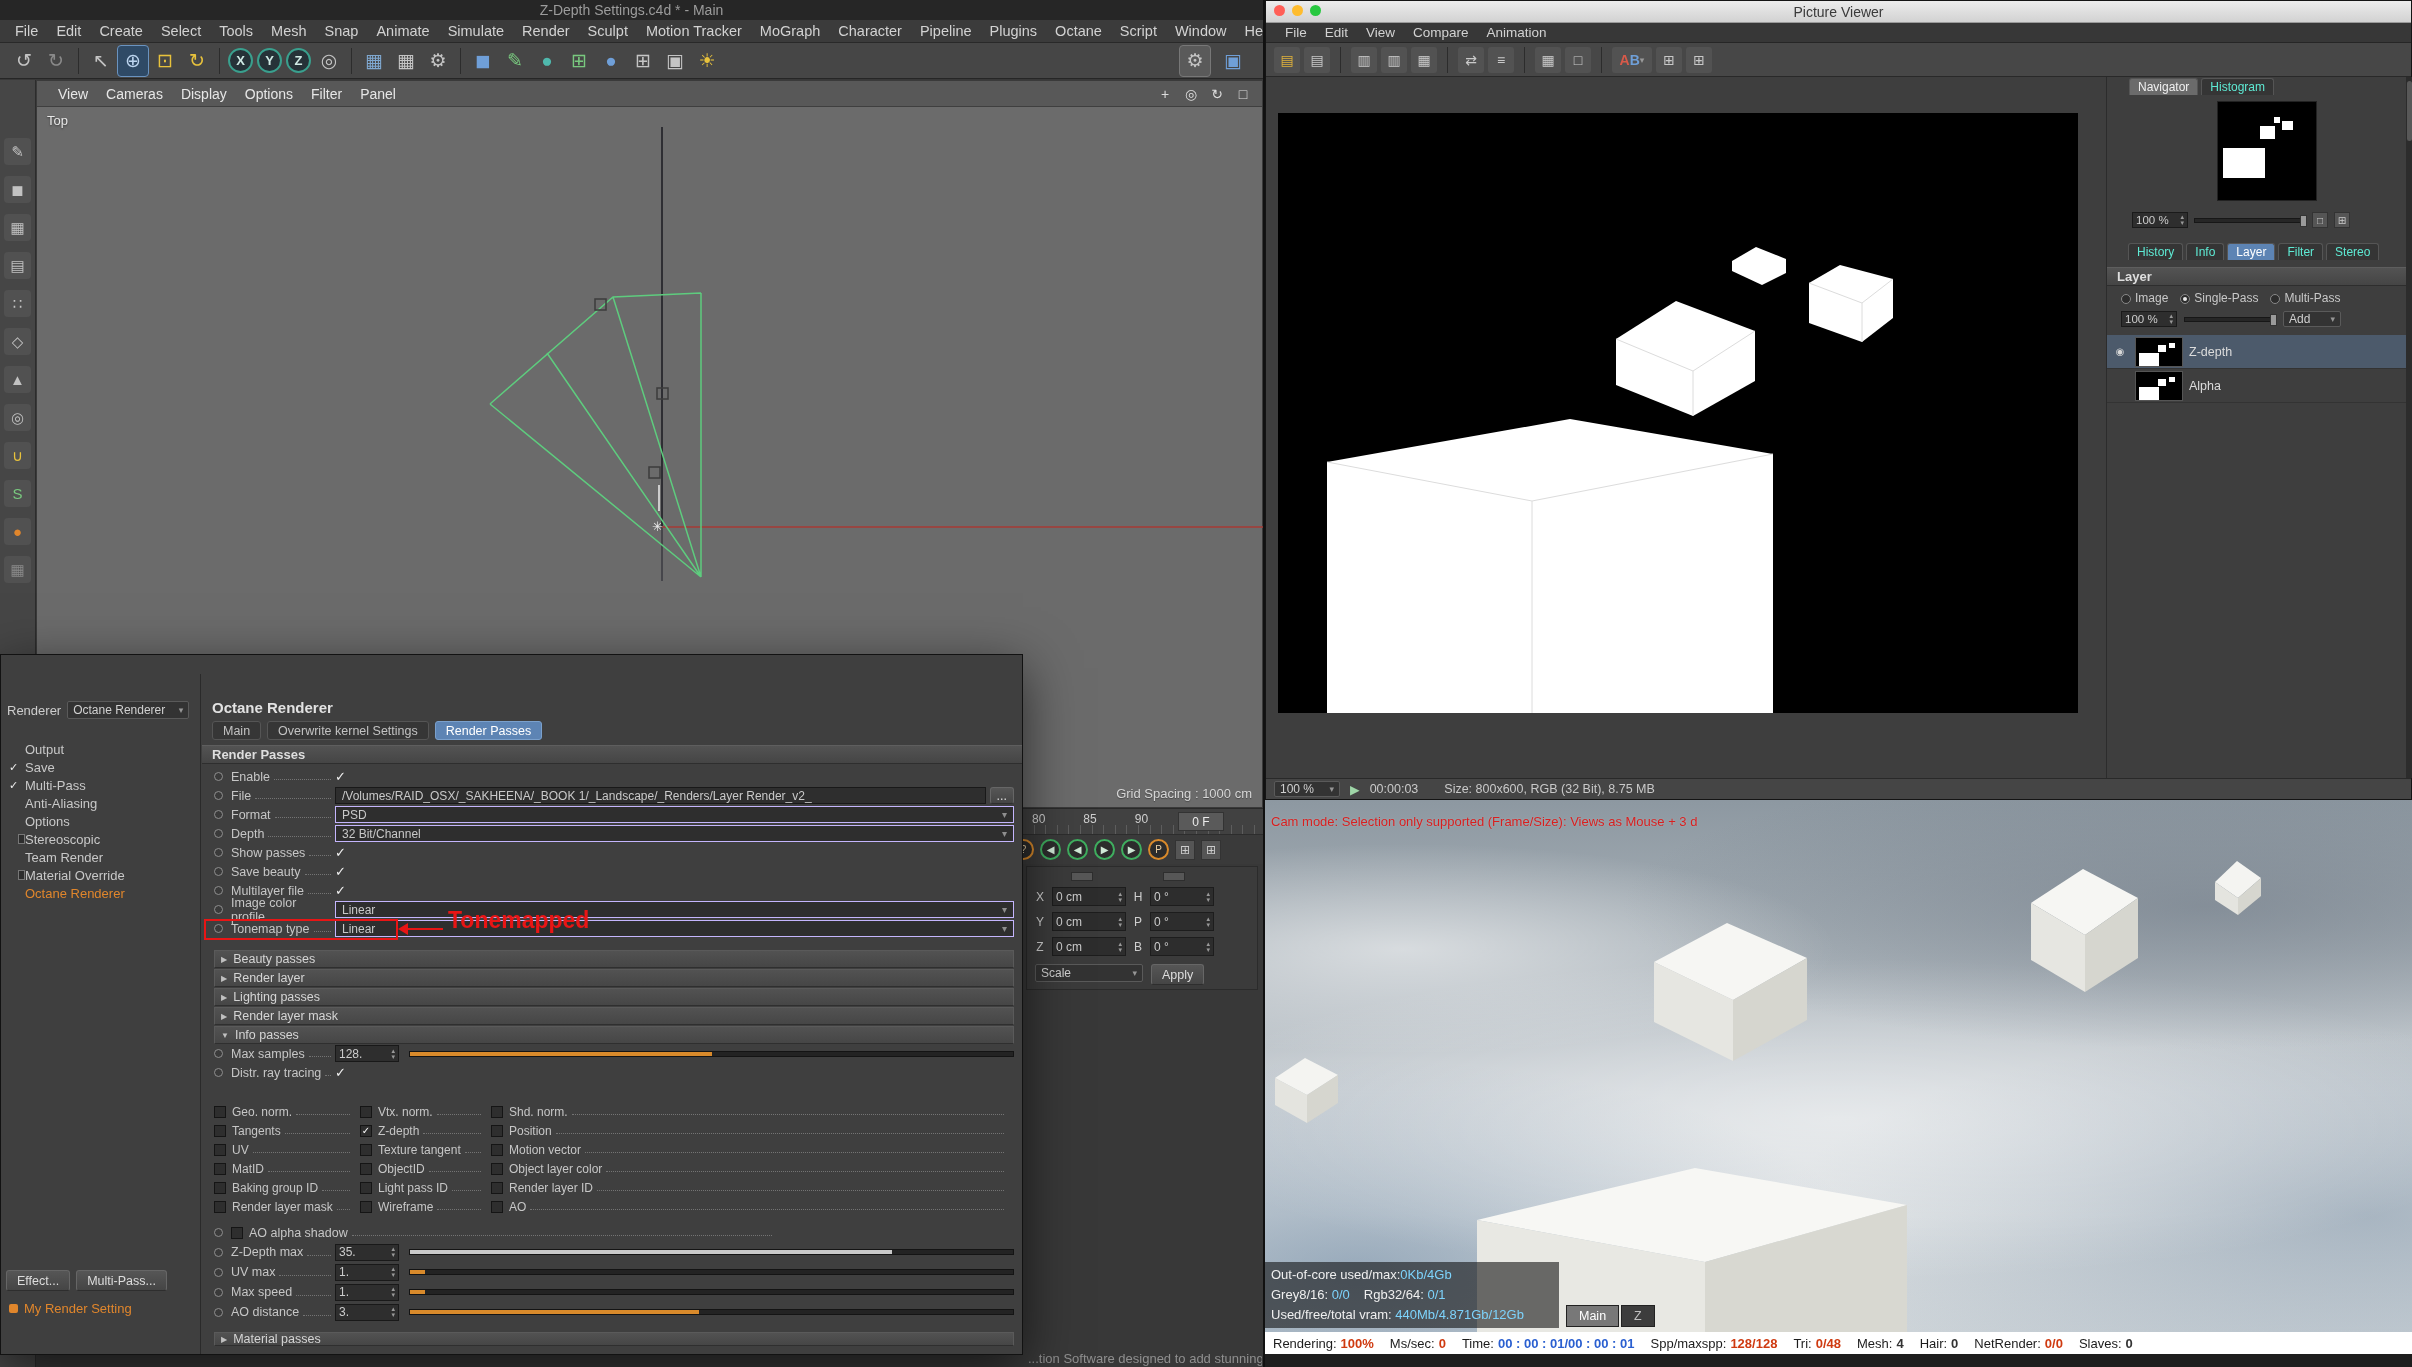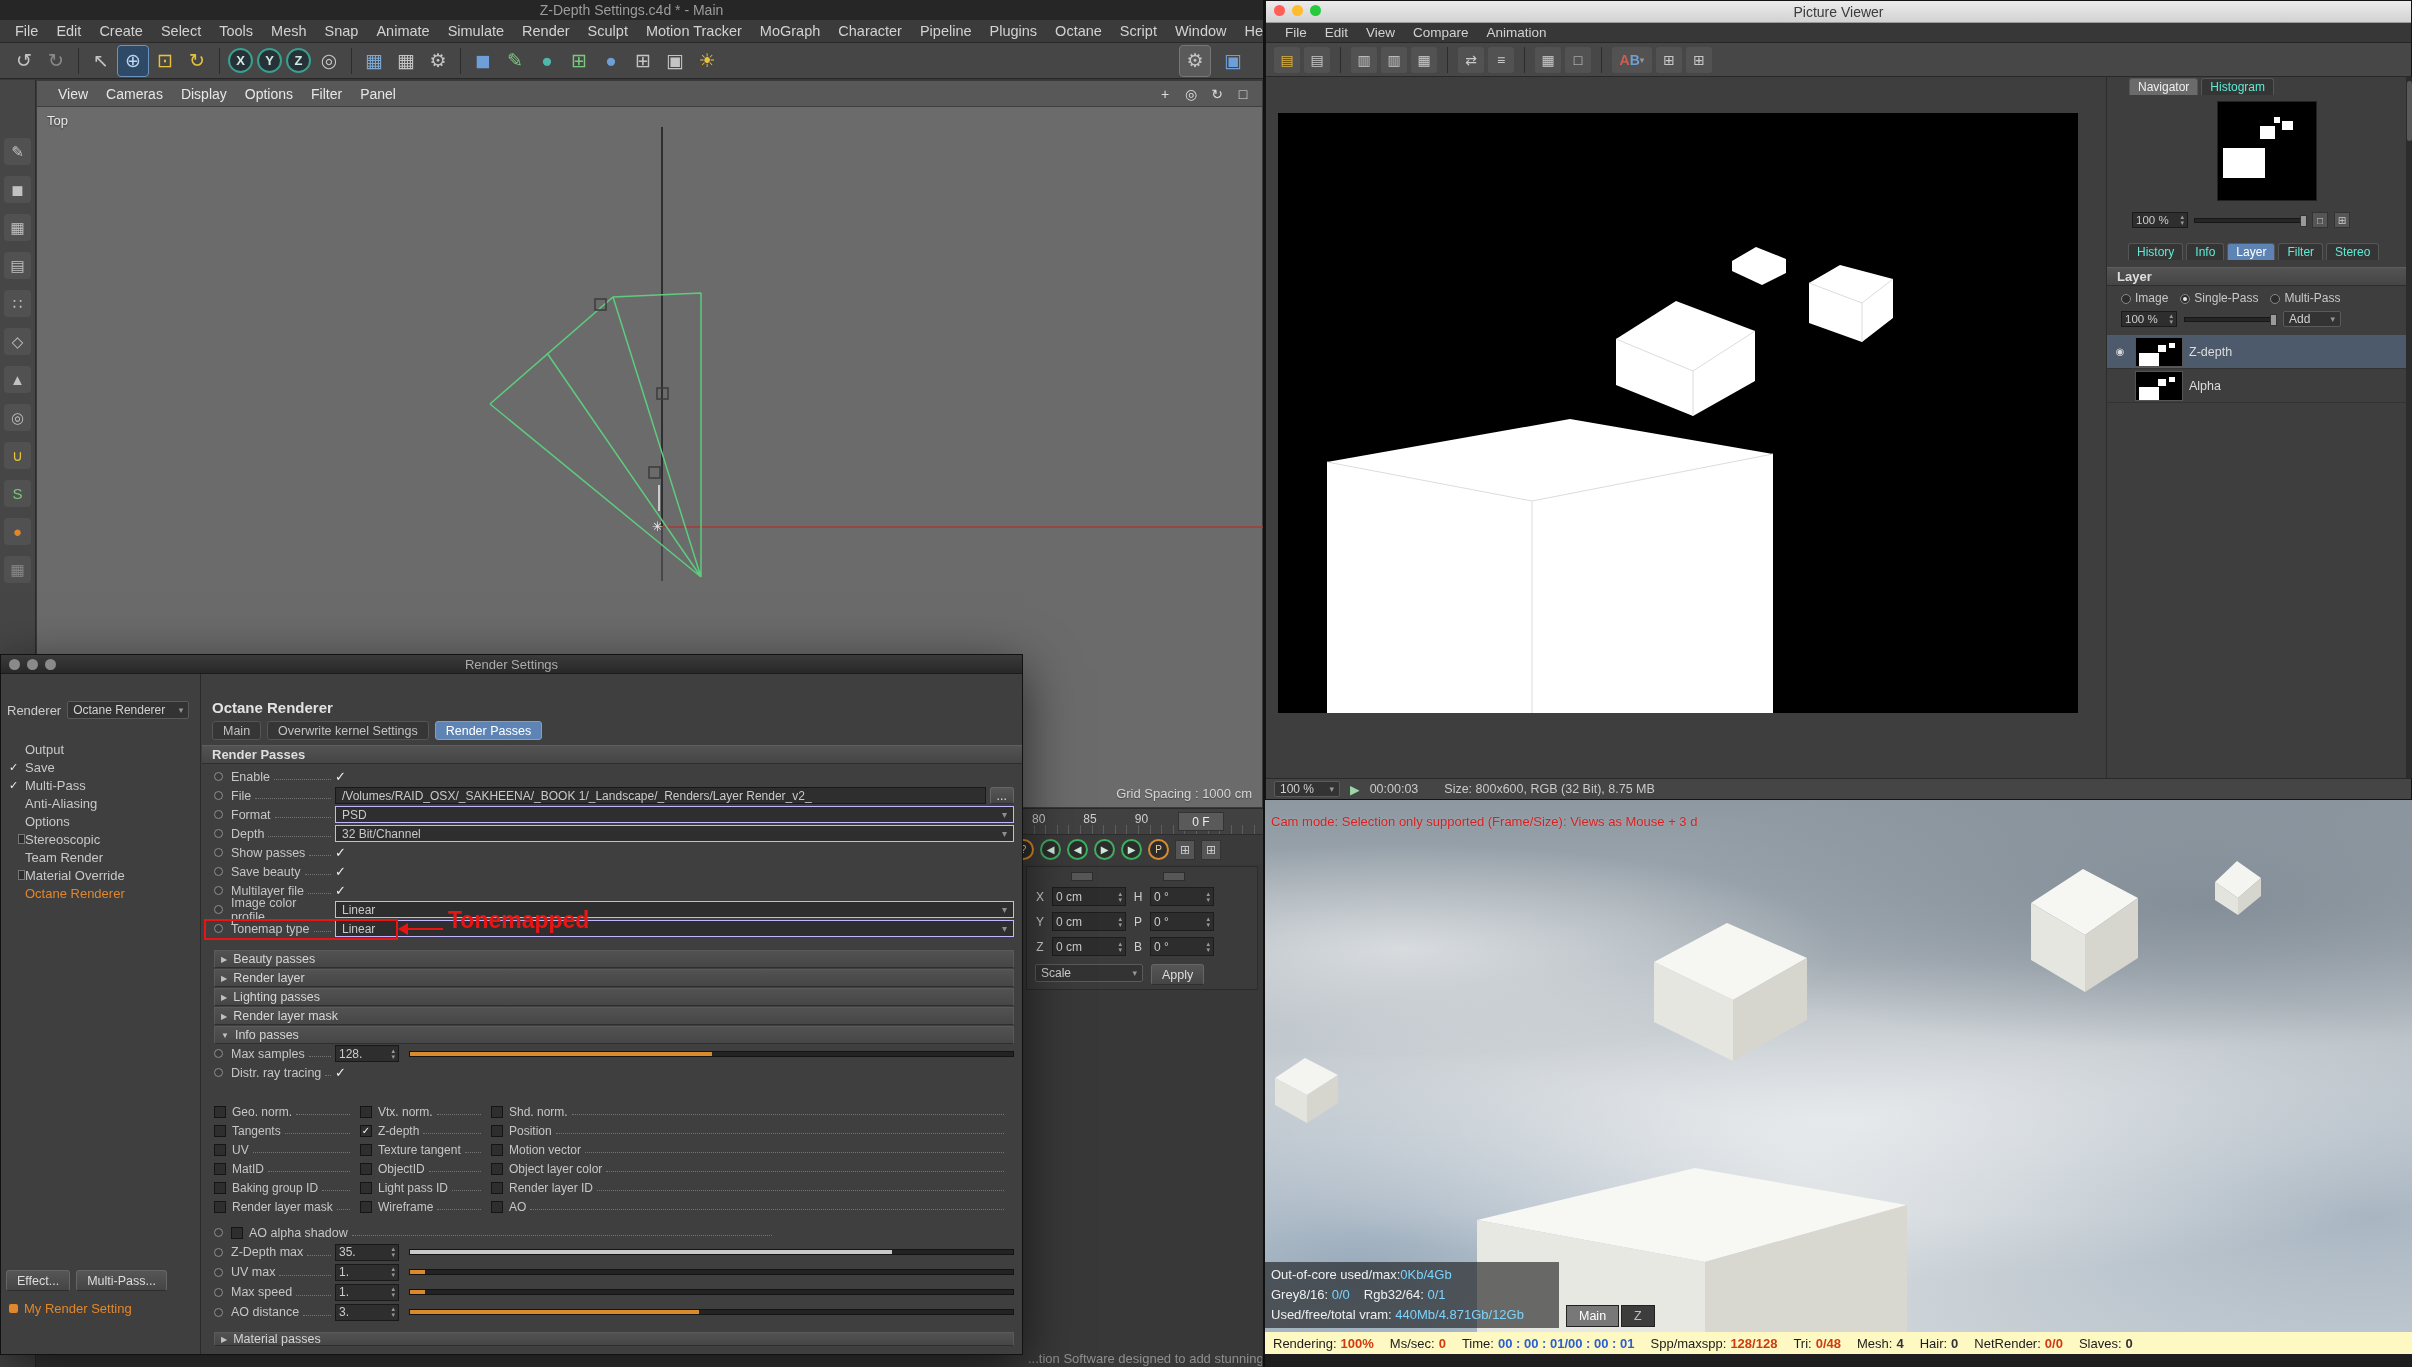--- a/index.html
+++ b/index.html
@@ -135,21 +135,21 @@
  radial-gradient(ellipse 900px 280px at 96% 78%,rgba(104,128,152,.45),transparent 65%),
  linear-gradient(180deg,#8d98a1 0%,#a8b1b8 28%,#c9cfd4 55%,#dde1e3 78%,#ccd3d8 100%)}
 #olv-red{position:absolute;left:6px;top:14px;font-size:13px;color:#d81f1f;text-shadow:0 0 2px rgba(255,255,255,.25)}
 #olv-stats{position:absolute;left:0;top:462px;width:294px;background:rgba(12,12,12,.58);padding:3px 6px;font-size:13px;line-height:20px;color:#efefef}
 .stat-l{color:#efefef}
 .stat-v{color:#7dd3fc}
 .statpair{margin-right:14px}
 #olv-tabs{position:absolute;left:301px;top:505px;display:flex;gap:2px}
 .otab{height:22px;padding:0 12px;display:flex;align-items:center;font-size:12.5px;background:#3d3d3d;color:#c0c0c0;border:1px solid #222}
 .otab.active{background:#787878;color:#fff}
-#olv-statusbar{position:absolute;left:0;top:532px;width:100%;height:22px;background:#fef9c3;display:flex;align-items:center;gap:16px;padding-left:8px;font-size:13px;color:#1c1c1c}
+#olv-statusbar{position:absolute;left:0;top:532px;width:100%;height:22px;background:#ffffff;display:flex;align-items:center;gap:16px;padding-left:8px;font-size:13px;color:#1c1c1c}
 .st-v{font-weight:bold}
 #olv-bottom{position:absolute;left:0;top:554px;width:100%;height:13px;background:#1e1e1e}
 .gapcol{position:absolute;left:1263px;top:0;width:2px;height:1367px;background:#111}
 </style>
 </head>
 <body>
 
 <div id="c4d">
   <div id="c4d-titlebar">
     <span>Z-Depth Settings.c4d * - Main</span>
@@ -352,28 +352,20 @@
       </span>
       <span class="rsbtn">Apply</span>
     </div>
   </div>
 
   <div id="c4d-banner">...tion Software designed to add stunning...</div>
 </div>
 <div class="gapcol"></div>
 
 <div id="rs-window">
-  <div id="rs-titlebar">
-    <span class="lights">
-      <span class="light" style="background:#8a8a8a"></span>
-      <span class="light" style="background:#8a8a8a"></span>
-      <span class="light" style="background:#8a8a8a"></span>
-    </span>
-    <span>Render Settings</span>
-  </div>
 
   <div id="rs-left">
     <div id="rs-renderer">
       <span>Renderer</span>
       <span class="ddbox" style="width:122px">
         <span>Octane Renderer</span>
           <span class="cv">▾</span>
       </span>
     </div>
     <div id="rs-tree">

